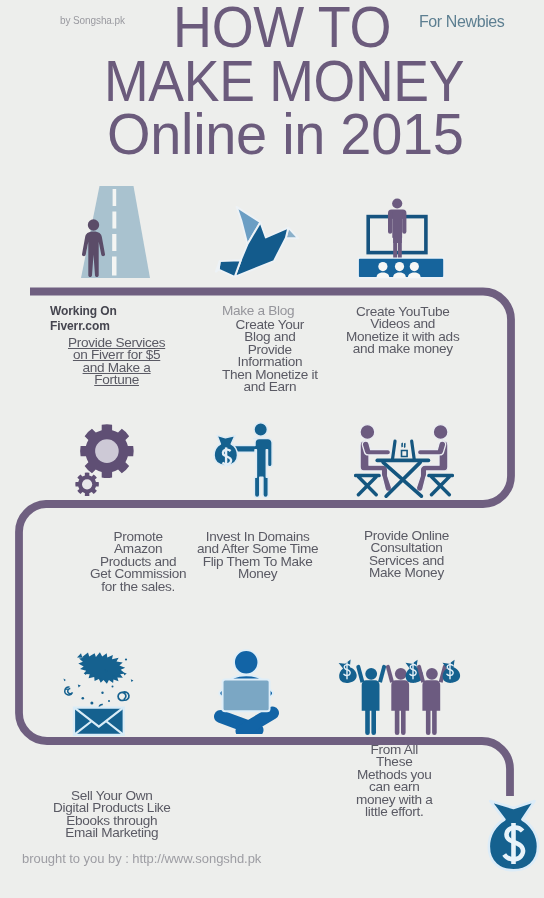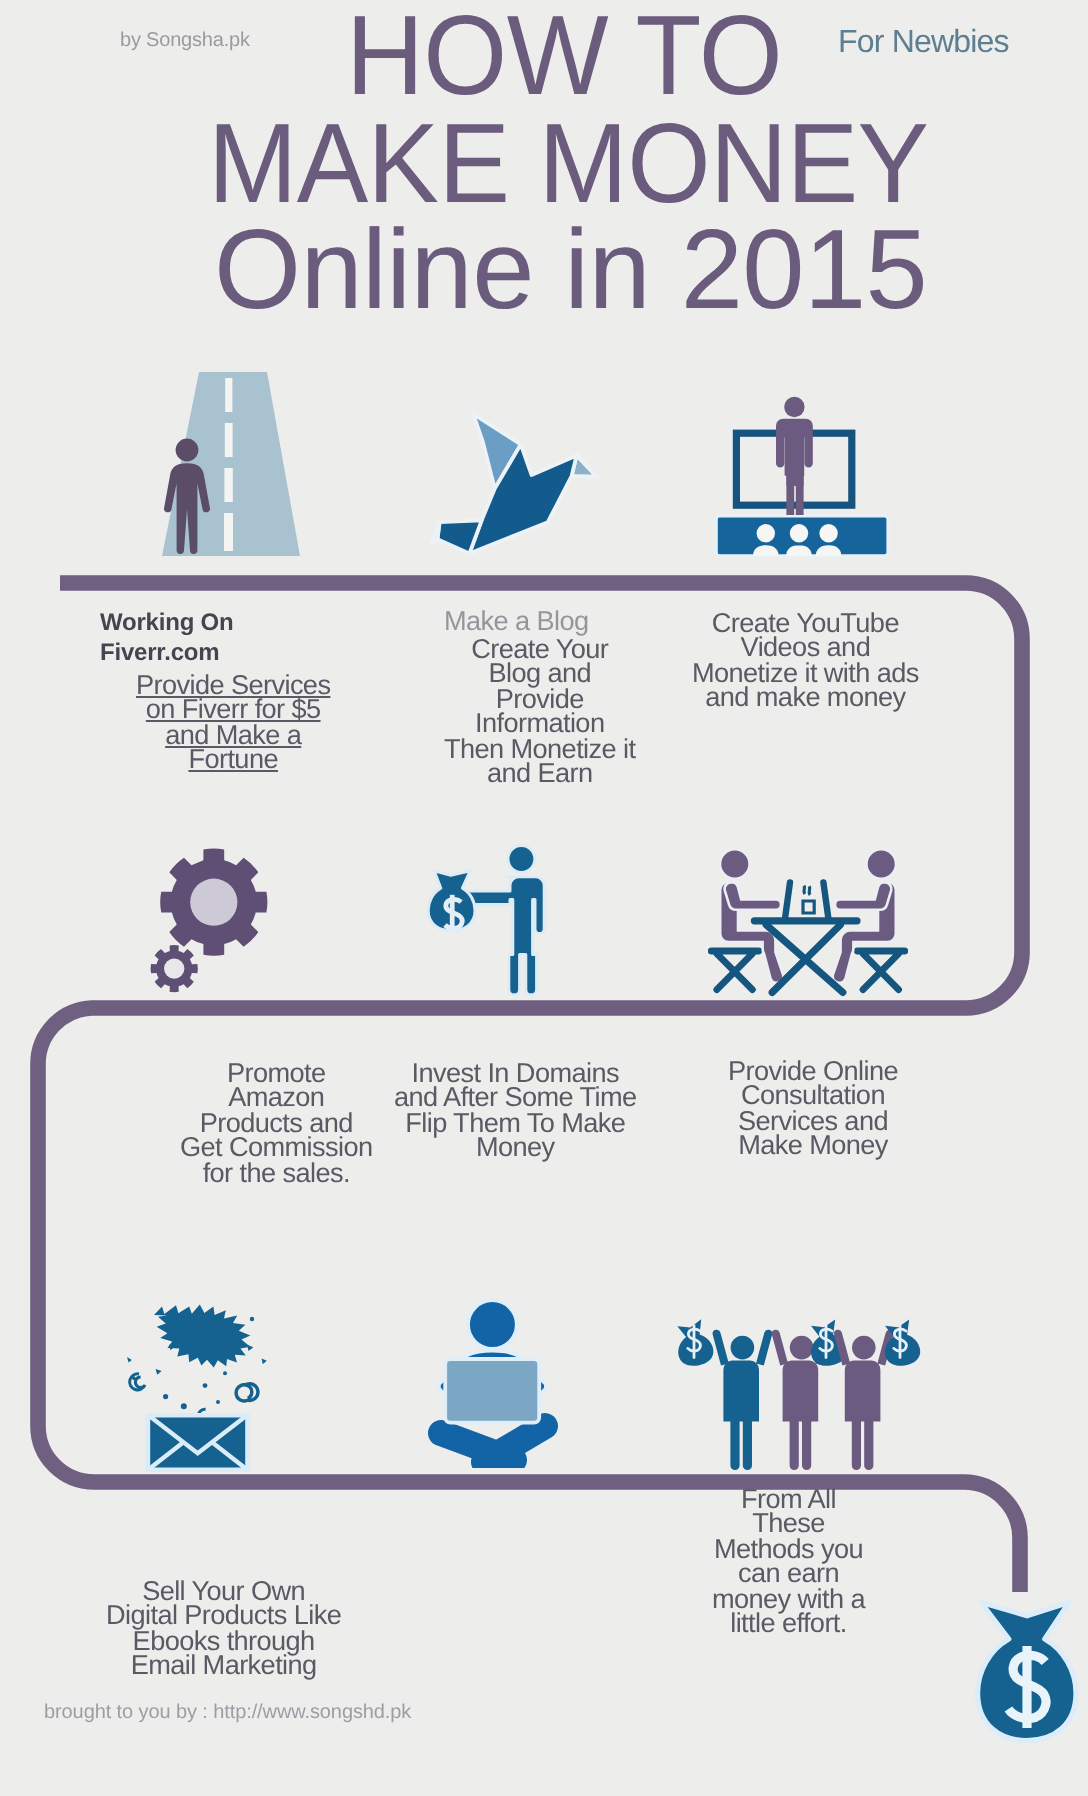--- a/index.html
+++ b/index.html
@@ -21,21 +21,21 @@
 
   
   #path{left:0;top:0;width:544px;height:898px;}
 
   
   .blk{color:#5a5a64;font-size:13.6px;line-height:12.4px;white-space:pre;letter-spacing:-.3px;text-align:center;}
   .sub{color:#95959b;}
   .hd{color:#45454f;font-weight:bold;font-size:12px;line-height:14.8px;letter-spacing:-.1px;white-space:pre;}
 
   
-  #credit{left:22px;top:851px;font-size:10px;color:#9d9da3;letter-spacing:-.05px;}
+  #credit{left:22px;top:851px;font-size:13px;color:#9d9da3;letter-spacing:-.05px;}
 </style>
 </head>
 <body>
 
 <div id="page">
 
   <div class="abs" id="byline">by Songsha.pk</div>
   <div class="abs" id="audience">For Newbies</div>
   <div class="abs ttl" id="t1">HOW TO</div>
   <div class="abs ttl" id="t2">MAKE MONEY</div>

